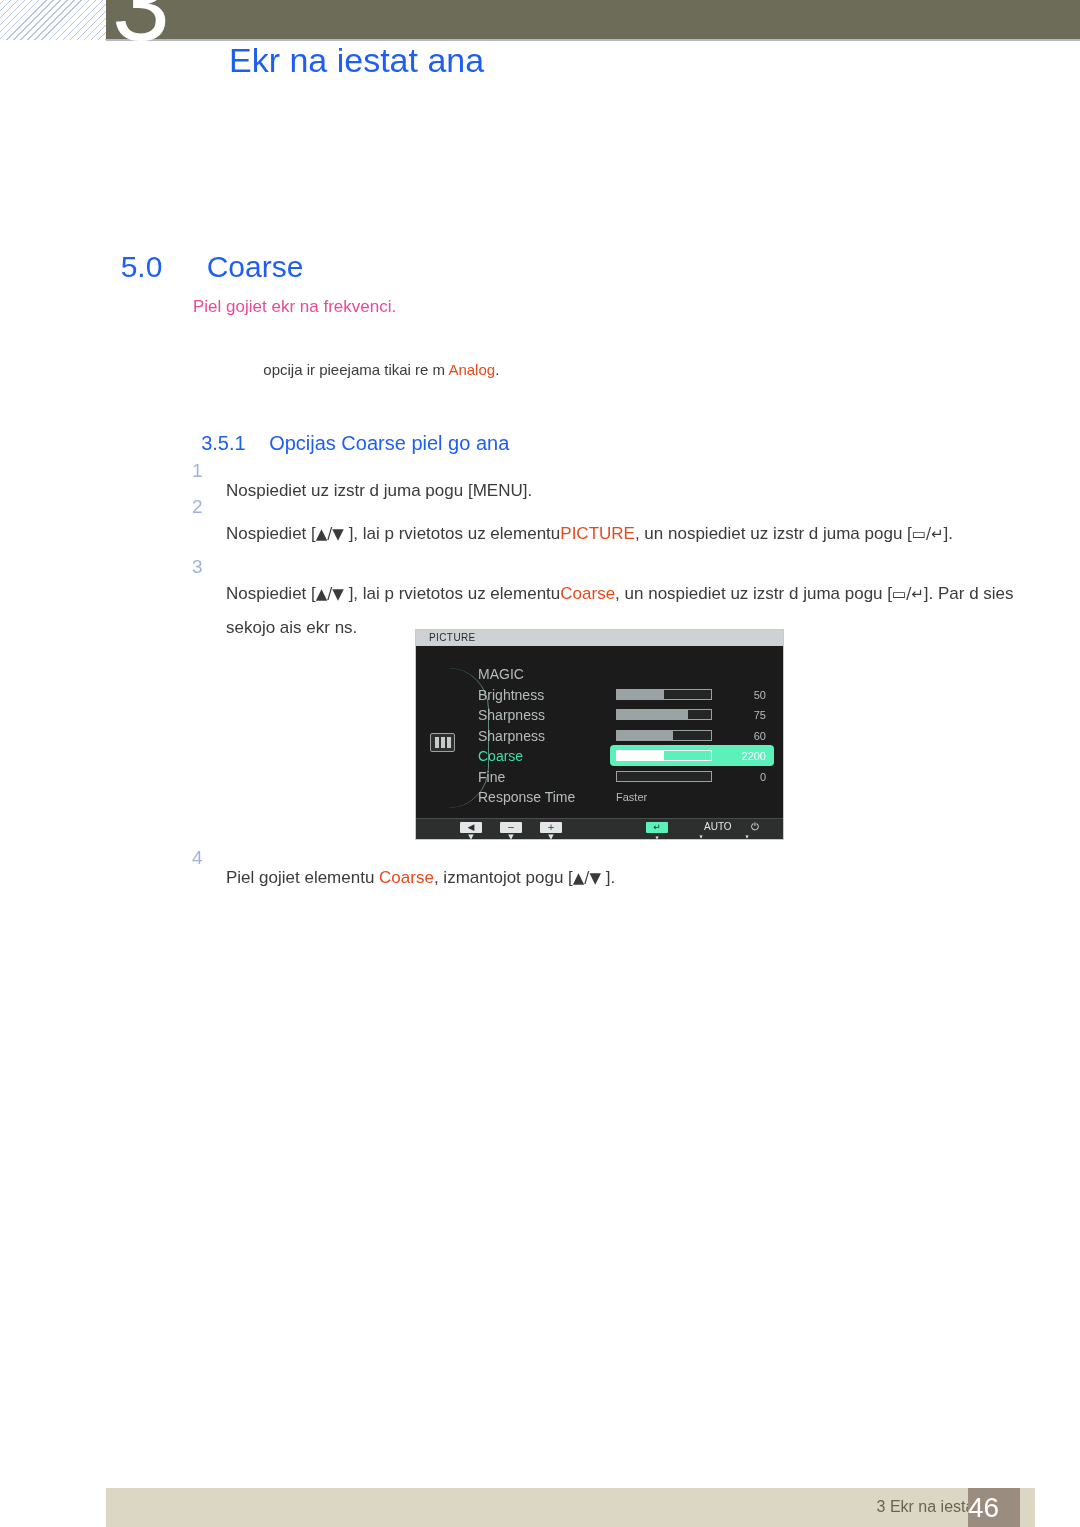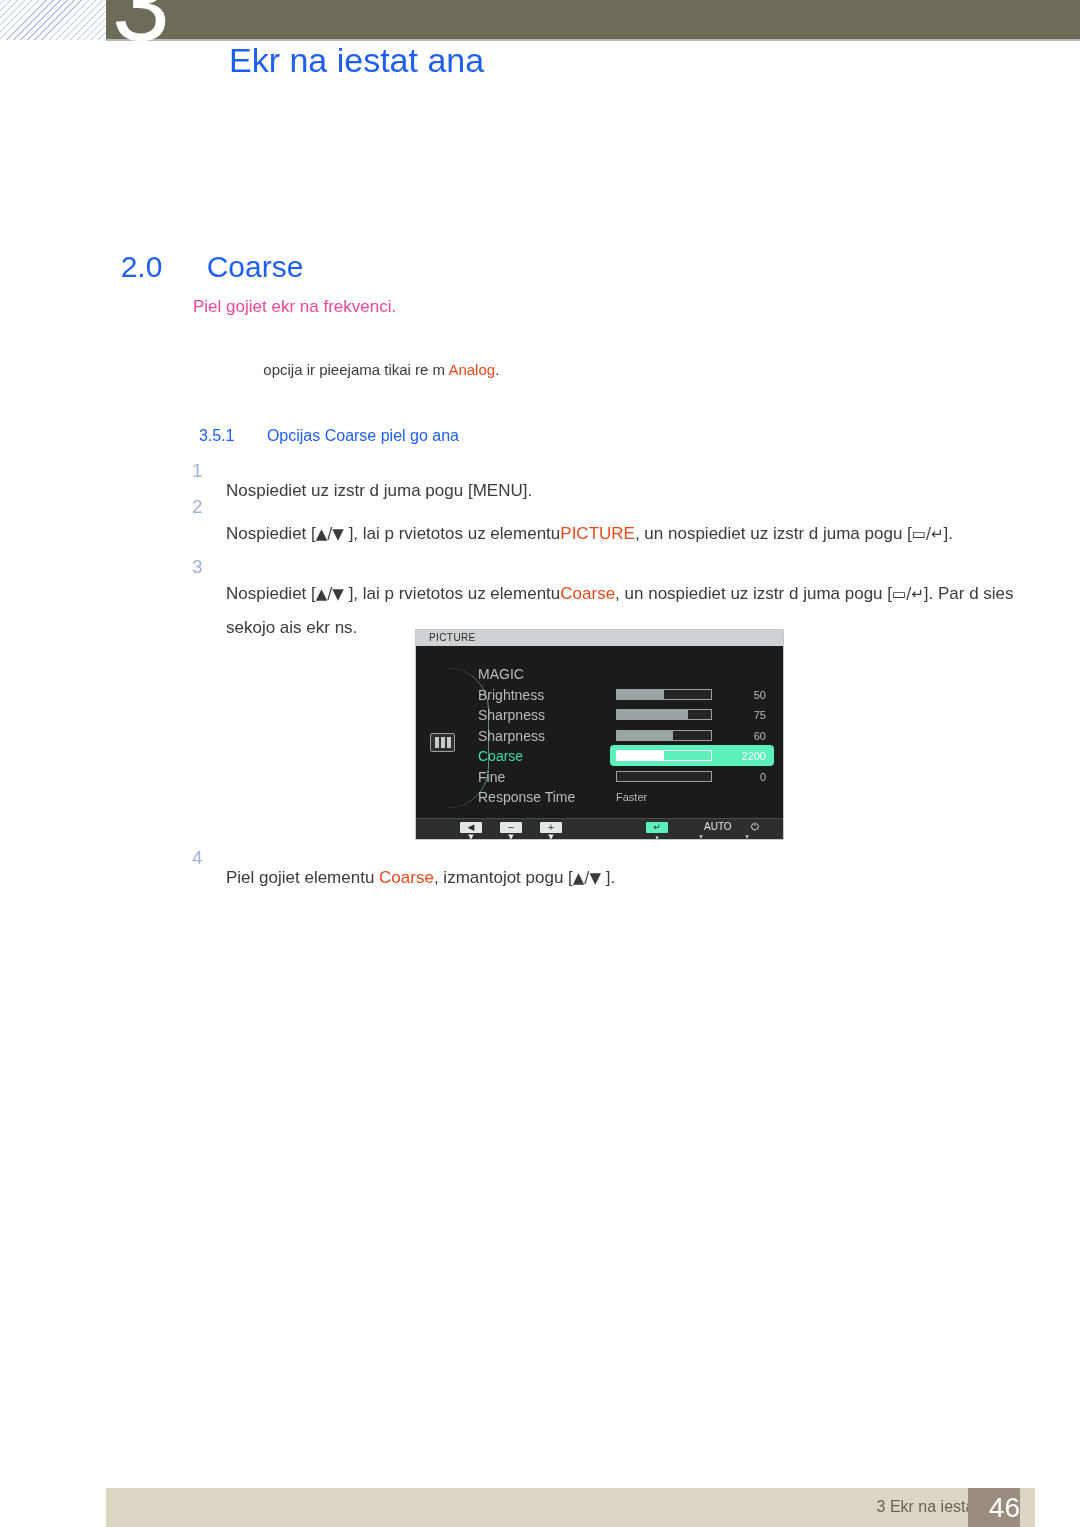--- a/index.html
+++ b/index.html
@@ -91,21 +91,21 @@
     font-size: 15px;
     color: #3b3b3b;
     white-space: pre;
   }
   .orange { color: #e8491c; }
 
   
   #subsection-heading {
     position: absolute;
     left: 190px; top: 409px;
-    font-size: 16px;
+    font-size: 20px;
     color: #1f5ff0;
     white-space: pre;
   }
   #subsection-heading .num { display: inline-block; width: 68px; }
 
   
   .step {
     position: absolute;
     font-size: 17px;
     color: #3b3b3b;
@@ -301,35 +301,35 @@
     white-space: pre;
   }
   #footer-page-box {
     position: absolute;
     left: 968px; top: 1488px;
     width: 52px; height: 39px;
     background: #9a8c7e;
     color: #ffffff;
     font-size: 28px;
     line-height: 39px;
-    text-align: right;
+    text-align: left;
   }
 </style>
 </head>
 <body>
 
 <div id="hatch"></div>
 
 <div id="header-band"></div>
 <div id="header-band-edge"></div>
 <div id="chapter-numeral">3</div>
 <div id="header-title">Ekr na iestat ana</div>
 
 <div id="section-heading">
-  <span class="num">2.0</span><span>Coarse</span>
+  <span class="num">5.0</span><span>Coarse</span>
 </div>
 
 <div id="intro-text">Piel gojiet ekr na frekvenci.</div>
 
 <div id="note-line">
   <span>opcija ir pieejama tikai re m </span><span class="orange">Analog</span><span>.</span>
 </div>
 
 <div id="subsection-heading">
   <span class="num">3.5.1</span><span>Opcijas Coarse piel go ana</span>

